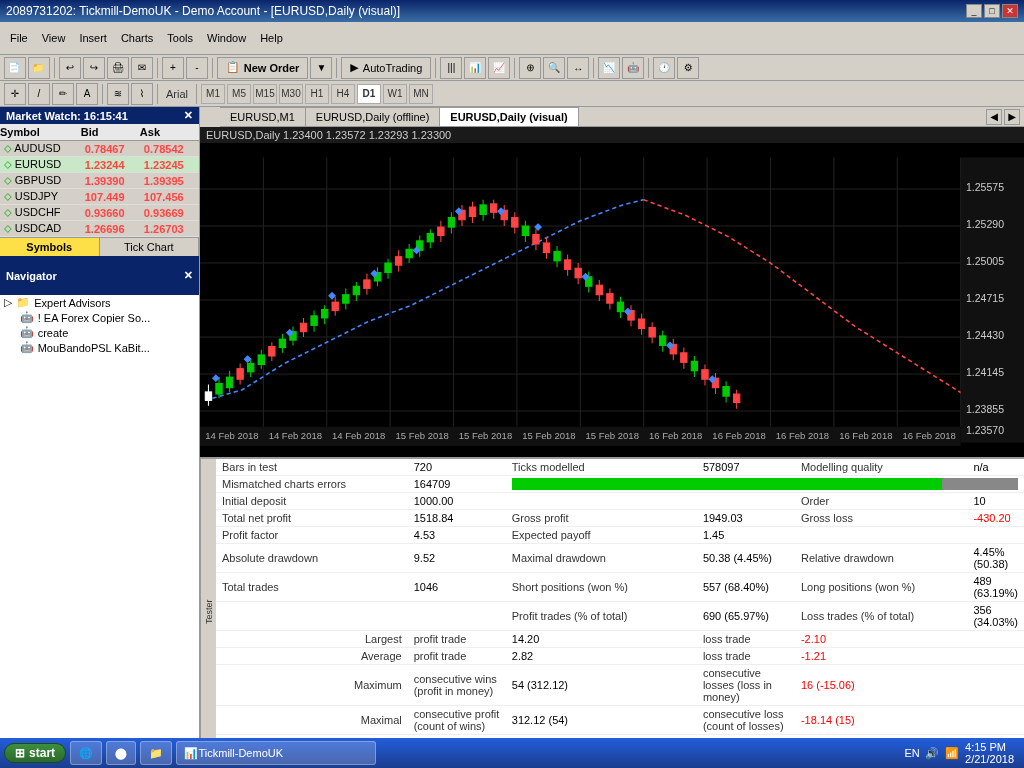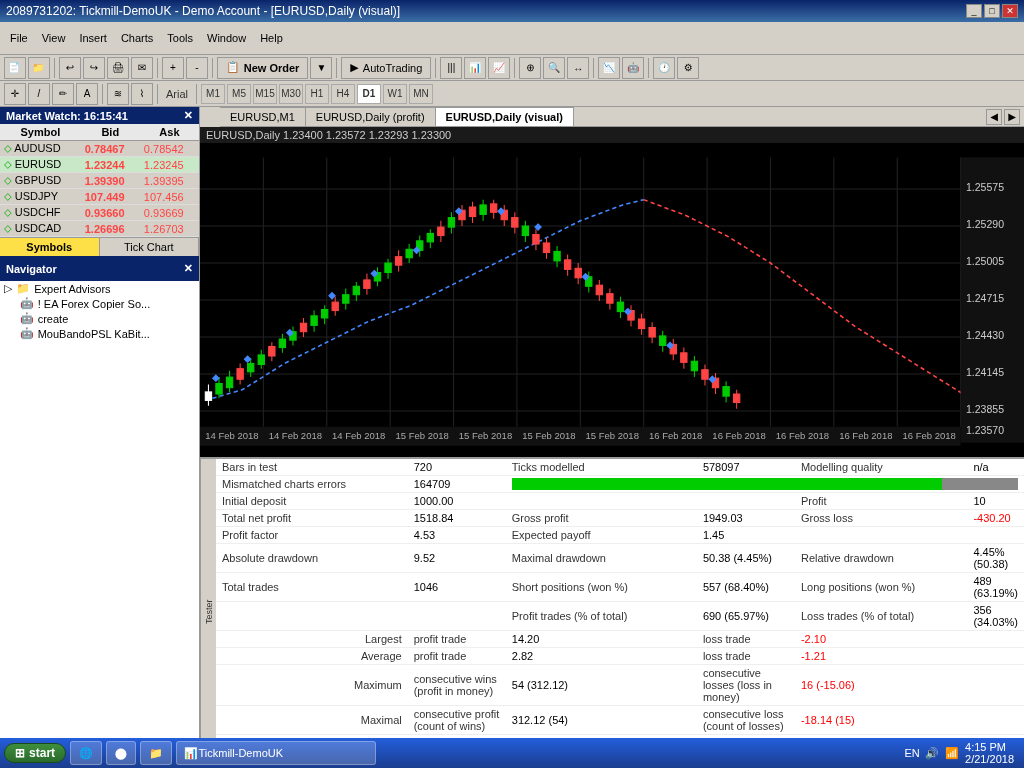--- a/index.html
+++ b/index.html
@@ -124,29 +124,29 @@
       align-items: center;
     }
     .market-watch-table {
       width: 100%;
       border-collapse: collapse;
       font-size: 11px;
     }
     .market-watch-table th {
       background: #e8e8e8;
       padding: 2px 0;
-      text-align: center;
+      text-align: left;
       border-bottom: 1px solid #999;
     }
     .market-watch-table td {
       padding: 1px 4px;
       border-bottom: 1px solid #ddd;
     }
     .bid-price { color: #ff4444; font-weight: bold; }
-    .ask-price { color: #ff4444; font-weight: normal; }
+    .ask-price { color: #ff4444; font-weight: bold; }
     .symbol-green { color: #00aa00; }
     .row-highlight { background: #c8e8c8; }
     .market-tabs {
       display: flex;
       border-top: 1px solid #999;
     }
     .market-tab {
       flex: 1;
       padding: 3px 0;
       text-align: center;
@@ -157,21 +157,21 @@
     }
     .market-tab.active {
       background: #fde047;
       font-weight: bold;
     }
 
     
     .navigator-header {
       background: #0a246a;
       color: white;
-      padding: 6px 6px;
+      padding: 13px 6px;
       font-size: 11px;
       font-weight: bold;
       display: flex;
       justify-content: space-between;
       align-items: center;
       margin-top: 0;
     }
     .navigator-content {
       flex: 1;
       overflow: hidden;
@@ -570,21 +570,21 @@
           <div class="nav-tab">Favorites</div>
         </div>
       </div>
 
     </div>
 
     <div style="flex:1; display:flex; flex-direction:column; overflow:hidden;">
 
       <div class="chart-tabs-bar">
         <div class="chart-tab">EURUSD,M1</div>
-        <div class="chart-tab">EURUSD,Daily (profit)</div>
+        <div class="chart-tab">EURUSD,Daily (offline)</div>
         <div class="chart-tab active">EURUSD,Daily (visual)</div>
         <div class="chart-tab-nav">
           <div class="chart-tab-nav-btn">◀</div>
           <div class="chart-tab-nav-btn">▶</div>
         </div>
       </div>
 
       <div class="chart-area" style="flex:1; position:relative;">
         <div class="chart-header">
           <span>EURUSD,Daily  1.23400  1.23572  1.23293  1.23300</span>
@@ -799,21 +799,21 @@
                     <div class="green-bar-container">
                       <div class="green-bar-fill"></div>
                     </div>
                   </td>
                 </tr>
                 <tr>
                   <td class="label">Initial deposit</td>
                   <td class="value">1000.00</td>
                   <td class="label"></td>
                   <td class="value"></td>
-                  <td class="label">Profit</td>
+                  <td class="label">Order</td>
                   <td class="value">10</td>
                 </tr>
                 <tr>
                   <td class="label">Total net profit</td>
                   <td class="value">1518.84</td>
                   <td class="label">Gross profit</td>
                   <td class="value">1949.03</td>
                   <td class="label">Gross loss</td>
                   <td class="value red">-430.20</td>
                 </tr>

